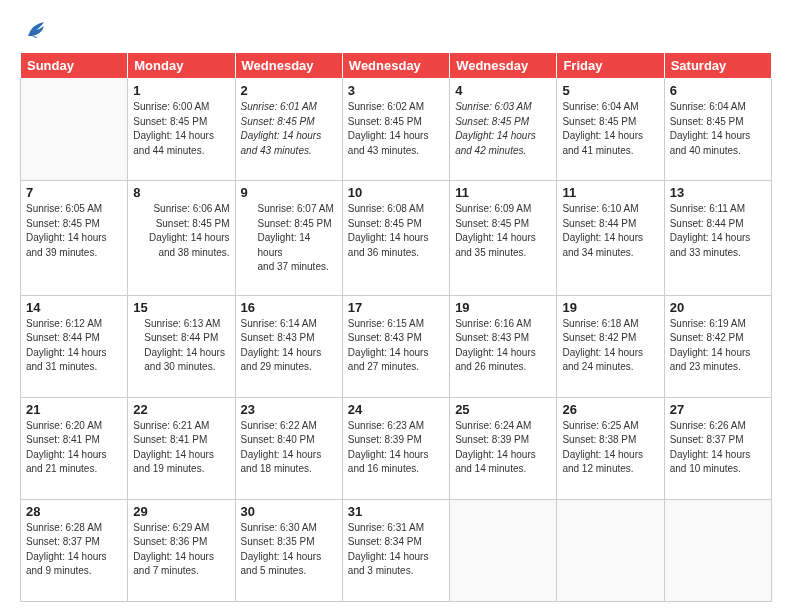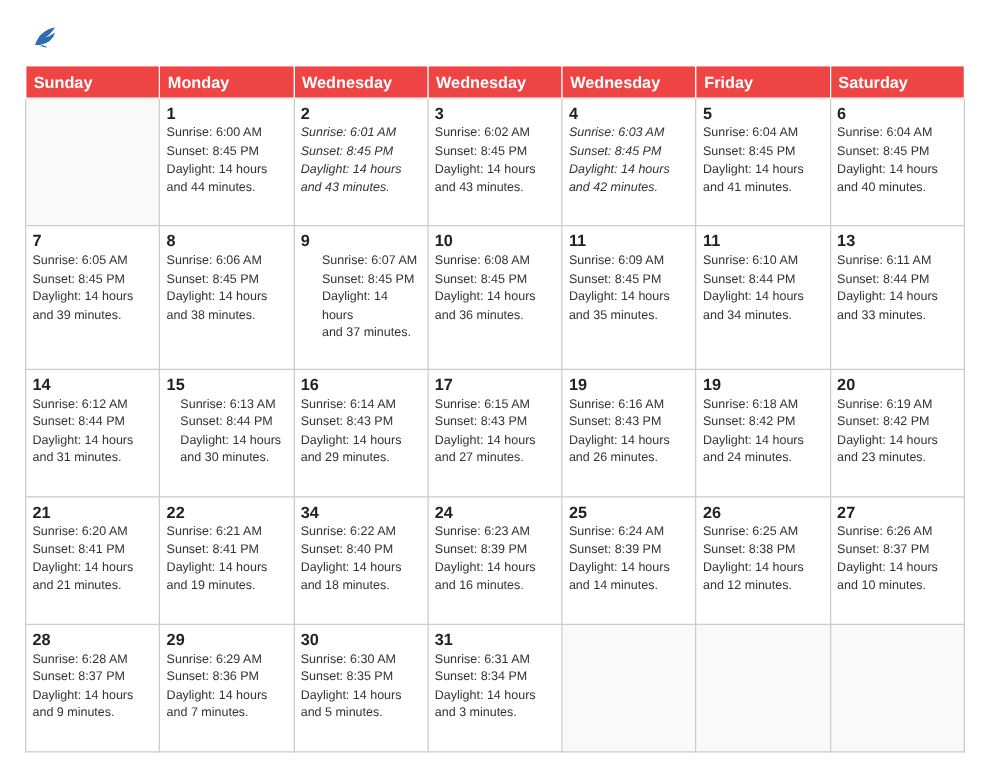--- a/index.html
+++ b/index.html
@@ -183,21 +183,21 @@
         <tr>
           <td>
             <span class="day-number">7</span>
             <div class="day-info" style="white-space: pre-line;">Sunrise: 6:05 AM
 Sunset: 8:45 PM
 Daylight: 14 hours
 and 39 minutes.</div>
           </td>
           <td>
             <span class="day-number">8</span>
-            <div class="day-info" style="white-space: pre-line;">Sunrise: 6:06 AM
+            <div class="day-info" style="white-space: pre-line; text-align: right;">Sunrise: 6:06 AM
 Sunset: 8:45 PM
 Daylight: 14 hours
 and 38 minutes.</div>
           </td>
           <td>
             <span class="day-number">9</span>
             <div class="day-info" style="white-space: pre-line; margin-left: 17px;">Sunrise: 6:07 AM
 Sunset: 8:45 PM
 Daylight: 14 hours
 and 37 minutes.</div>
@@ -291,21 +291,21 @@
 and 21 minutes.</div>
           </td>
           <td>
             <span class="day-number">22</span>
             <div class="day-info" style="white-space: pre-line;">Sunrise: 6:21 AM
 Sunset: 8:41 PM
 Daylight: 14 hours
 and 19 minutes.</div>
           </td>
           <td>
-            <span class="day-number">34</span>
+            <span class="day-number">23</span>
             <div class="day-info" style="white-space: pre-line;">Sunrise: 6:22 AM
 Sunset: 8:40 PM
 Daylight: 14 hours
 and 18 minutes.</div>
           </td>
           <td>
             <span class="day-number">24</span>
             <div class="day-info" style="white-space: pre-line;">Sunrise: 6:23 AM
 Sunset: 8:39 PM
 Daylight: 14 hours

